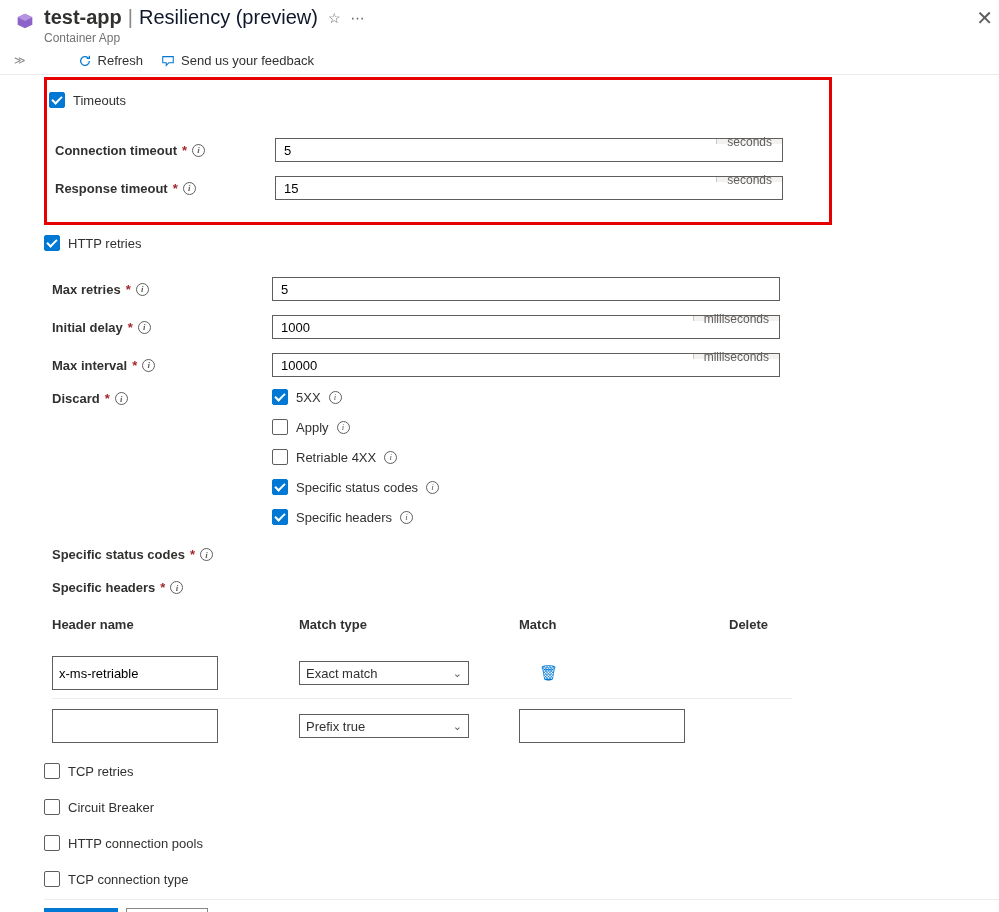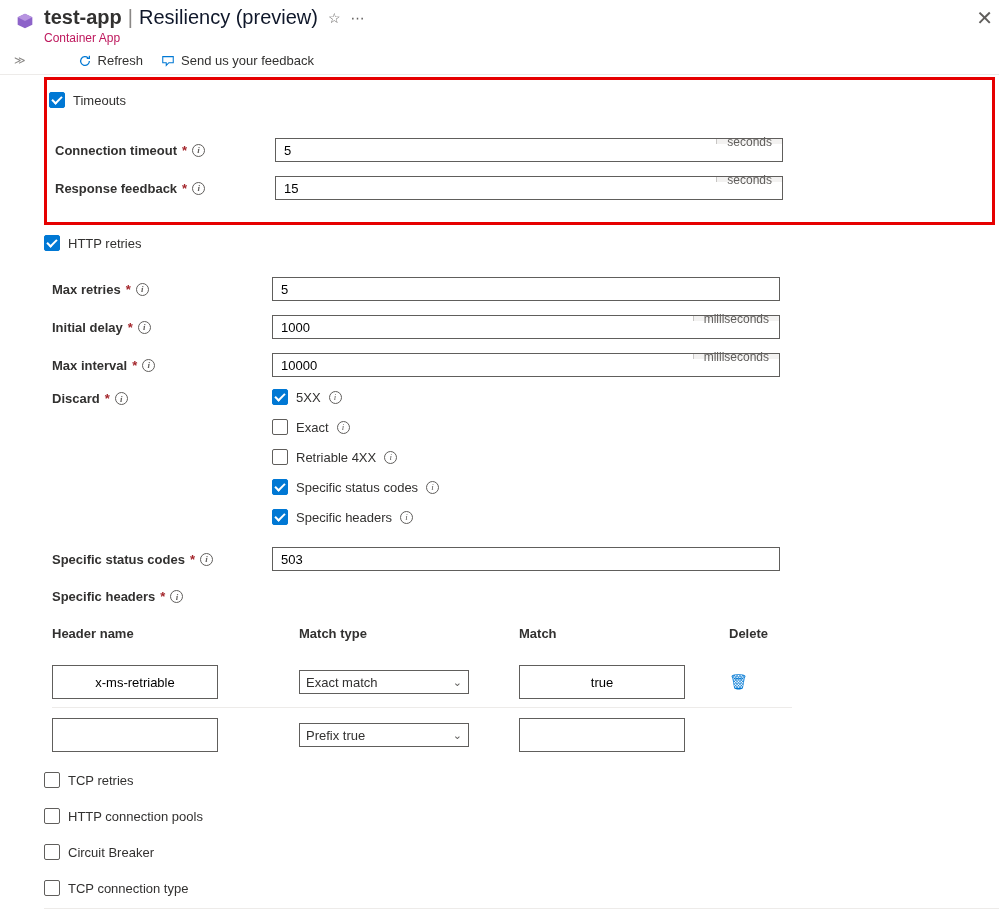--- a/index.html
+++ b/index.html
@@ -7,32 +7,32 @@
 
 
 .header { display: flex; align-items: flex-start; padding: 6px 6px 0 14px; }
 .app-icon { width: 22px; height: 22px; margin-right: 8px; margin-top: 4px; }
 .title-block { flex: 1; }
 .title-line { display: flex; align-items: center; gap: 6px; }
 .title-app { font-size: 20px; font-weight: 600; color: #323130; }
 .title-sep { font-size: 20px; font-weight: 300; color: #8a8886; }
 .title-page { font-size: 20px; font-weight: 300; color: #0f172a; }
 .star-icon, .more-icon { color: #605e5c; font-size: 14px; margin-left: 4px; cursor: pointer; }
-.subtitle { font-size: 12px; color: #be185d; margin-top: 2px; }
+.subtitle { font-size: 12px; color: #737373; margin-top: 2px; }
 .close-x { font-size: 20px; color: #605e5c; cursor: pointer; margin-left: auto; font-weight: 300; }
 
 
 .toolbar-row { display: flex; align-items: center; padding: 8px 16px 6px 14px; gap: 18px; border-bottom: 1px solid #edebe9; margin-bottom: 2px; }
 .expander { color: #8a8886; font-size: 11px; cursor: pointer; }
 .tb-item { display: flex; align-items: center; gap: 6px; color: #323130; font-size: 13px; cursor: pointer; }
 .tb-item svg, .tb-item .glyph { color: #0078d4; }
 
 
 .content { padding: 0 0 12px 44px; width: 100%; }
-.highlight { border: 3px solid #e60000; padding: 8px 0 18px 0; width: 951px; margin-bottom: 6px; }
+.highlight { border: 3px solid #e60000; padding: 8px 0 18px 0; width: 788px; margin-bottom: 6px; }
 
 
 .cb-row { display: flex; align-items: center; gap: 8px; padding: 4px 0 4px 0; }
 .cb { width: 16px; height: 16px; border: 1px solid #605e5c; border-radius: 2px; display: inline-flex; align-items: center; justify-content: center; cursor: pointer; flex-shrink: 0; }
 .cb.checked { background: #0078d4; border-color: #0078d4; }
 .cb.checked::after { content: ""; width: 4px; height: 8px; border: solid #fff; border-width: 0 2px 2px 0; transform: rotate(45deg); margin-top: -2px; }
 .cb-label { font-size: 13px; color: #323130; }
 .info-icon { width: 13px; height: 13px; border: 1px solid #605e5c; border-radius: 50%; display: inline-flex; align-items: center; justify-content: center; font-size: 9px; color: #605e5c; cursor: pointer; }
 .info-icon::after { content: "i"; font-style: italic; font-family: Georgia, serif; }
 .req { color: #a4262c; margin: 0 2px; }
@@ -51,21 +51,21 @@
 .errors-list .cb-row { padding: 0; }
 
 
 .hdr-table { margin: 10px 0 0 8px; width: 740px; }
 .hdr-head { display: flex; padding: 8px 0 16px 0; border-bottom: 0; font-weight: 600; font-size: 13px; }
 .col-name { width: 240px; }
 .col-match { width: 220px; margin-left: 7px; }
 .col-val { width: 190px; }
 .col-del { width: 60px; text-align: left; padding-left: 20px; }
 .hdr-row { display: flex; align-items: center; padding: 8px 0; border-bottom: 1px solid #edebe9; }
-.hdr-input { width: 166px; height: 24px; border: 1px solid #605e5c; padding: 16px 6px; font-size: 13px; text-align: center; }
+.hdr-input { width: 166px; height: 24px; border: 1px solid #605e5c; padding: 16px 6px; font-size: 13px; }
 .hdr-select { width: 170px; height: 24px; border: 1px solid #605e5c; padding: 0 6px; font-size: 13px; background: #fff; position: relative; display: flex; align-items: center; justify-content: space-between; cursor: pointer; }
 .chev { font-size: 11px; color: #605e5c; }
 .trash { color: #0078d4; cursor: pointer; font-size: 15px; }
 .hdr-row .col-name { padding-left: 0; }
 .hdr-row-last { border-bottom: none; padding-top: 10px; }
 
 
 .bottom-checks { margin-top: 8px; display: flex; flex-direction: column; gap: 12px; padding-left: 0; }
 
 
@@ -128,21 +128,21 @@
         <span class="info-icon"></span>
       </div>
       <div class="input-wrap">
         <input class="txt-input input-padded" value="5" style="">
         <span class="unit">seconds</span>
       </div>
     </div>
     <div style="height:6px"></div>
     <div class="form-row">
       <div class="form-label">
-        <span>Response feedback</span>
+        <span>Response timeout</span>
         <span class="req">*</span>
         <span class="info-icon"></span>
       </div>
       <div class="input-wrap">
         <input class="txt-input input-padded" value="15" style="">
         <span class="unit">seconds</span>
       </div>
     </div>
   </div>
 
@@ -197,21 +197,21 @@
       <span class="info-icon"></span>
     </div>
     <div class="errors-list">
       <div class="cb-row">
         <span class="cb checked"></span>
         <span class="cb-label">5XX</span>
         <span class="info-icon"></span>
       </div>
       <div class="cb-row">
         <span class="cb"></span>
-        <span class="cb-label">Exact</span>
+        <span class="cb-label">Apply</span>
         <span class="info-icon"></span>
       </div>
       <div class="cb-row">
         <span class="cb"></span>
         <span class="cb-label">Retriable 4XX</span>
         <span class="info-icon"></span>
       </div>
       <div class="cb-row">
         <span class="cb checked"></span>
         <span class="cb-label">Specific status codes</span>
@@ -225,23 +225,20 @@
     </div>
   </div>
 
   <div style="height:18px"></div>
 
   <div class="form-row">
     <div class="form-label">
       <span>Specific status codes</span>
       <span class="req">*</span>
       <span class="info-icon"></span>
-    </div>
-    <div class="input-wrap">
-      <input class="txt-input" value="503" style="">
     </div>
   </div>
   <div style="height:10px"></div>
 
   <div class="form-row">
     <div class="form-label">
       <span>Specific headers</span>
       <span class="req">*</span>
       <span class="info-icon"></span>
     </div>
@@ -255,21 +252,20 @@
       <div class="col-del">Delete</div>
     </div>
     <div class="hdr-row">
       <div class="col-name"><input class="hdr-input" value="x-ms-retriable" style=""></div>
       <div class="col-match">
         <div class="hdr-select">
           <span>Exact match</span>
           <span class="chev">⌄</span>
         </div>
       </div>
-      <div class="col-val"><input class="hdr-input" value="true" style=""></div>
       <div class="col-del"><span class="trash">🗑</span></div>
     </div>
     <div class="hdr-row hdr-row-last">
       <div class="col-name"><input class="hdr-input" value="" style=""></div>
       <div class="col-match">
         <div class="hdr-select">
           <span>Prefix true</span>
           <span class="chev">⌄</span>
         </div>
       </div>
@@ -278,25 +274,25 @@
     </div>
   </div>
 
   <div class="bottom-checks">
     <div class="cb-row">
       <span class="cb"></span>
       <span class="cb-label">TCP retries</span>
     </div>
     <div class="cb-row">
       <span class="cb"></span>
-      <span class="cb-label">HTTP connection pools</span>
+      <span class="cb-label">Circuit Breaker</span>
     </div>
     <div class="cb-row">
       <span class="cb"></span>
-      <span class="cb-label">Circuit Breaker</span>
+      <span class="cb-label">HTTP connection pools</span>
     </div>
     <div class="cb-row">
       <span class="cb"></span>
       <span class="cb-label">TCP connection type</span>
     </div>
   </div>
 
   <div class="footer">
     <button class="btn primary">Apply</button>
     <button class="btn">Discard</button>

